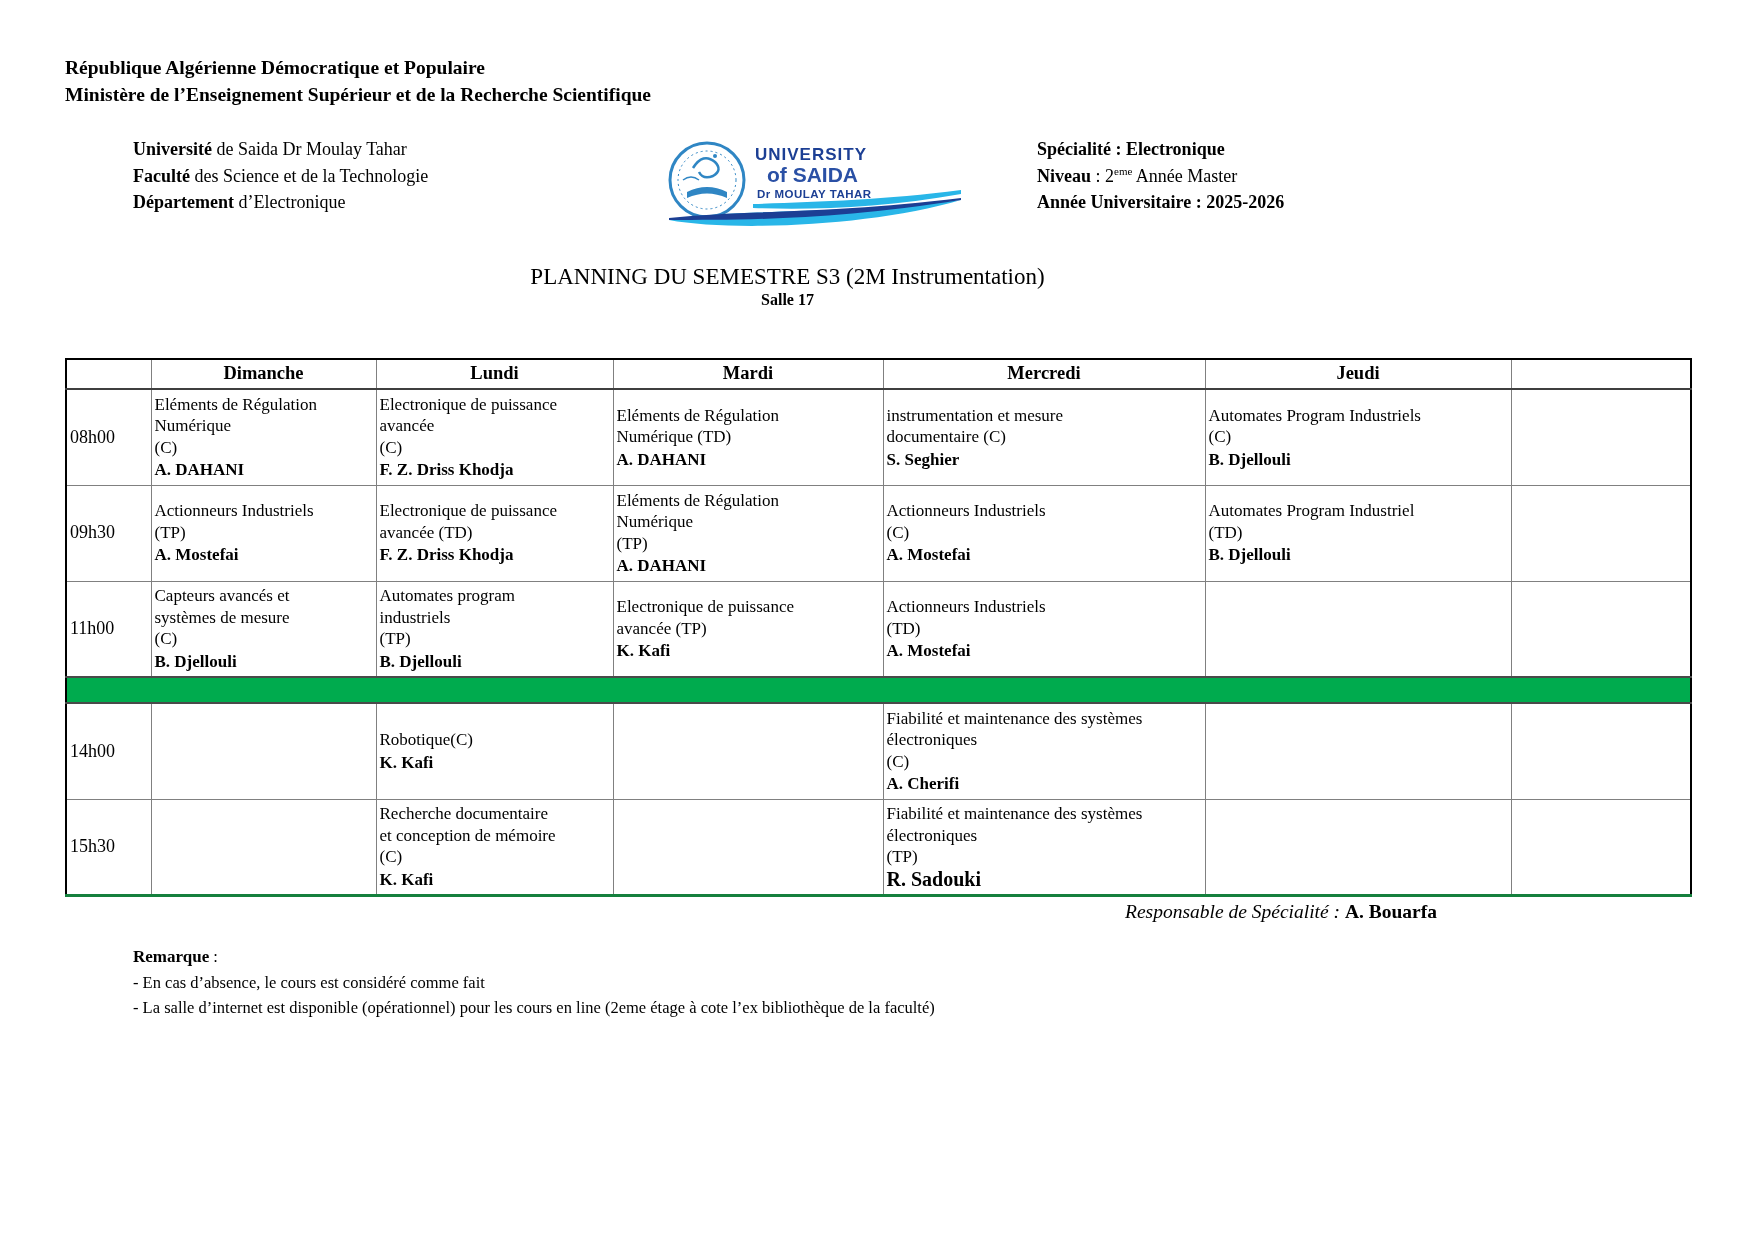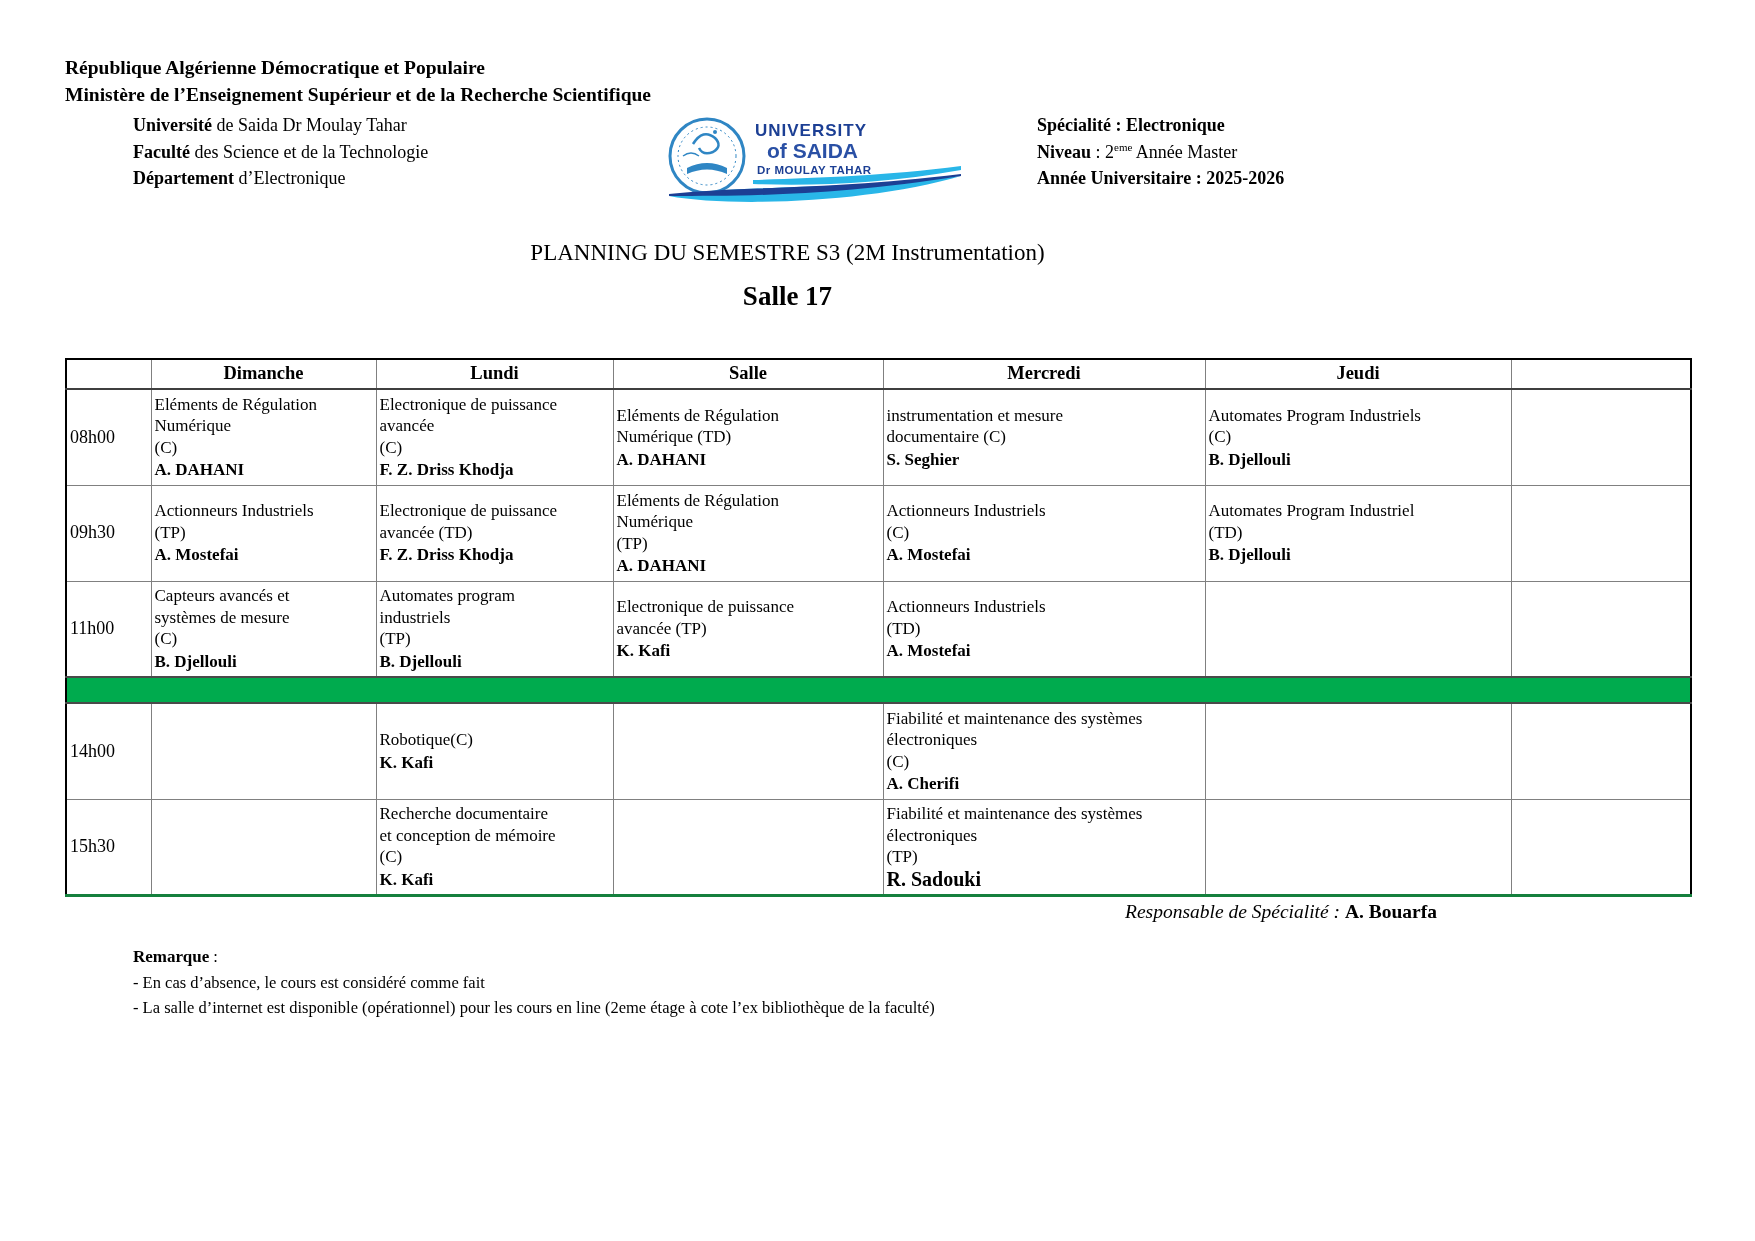--- a/index.html
+++ b/index.html
@@ -4,26 +4,26 @@
 <style>
   html,body{margin:0;padding:0}
   body{
     width:1755px;height:1241px;background:#ffffff;color:#000;
     font-family:"Liberation Serif",serif;position:relative;overflow:hidden;
   }
   b{font-weight:bold}
   sup{font-size:11px;vertical-align:super;line-height:0}
   .main{position:absolute;left:65px;top:0;width:1445px}
   .top-header{padding-top:54px;font-weight:bold;font-size:19.5px;line-height:27px}
-  .info-row{position:relative;height:110px;font-size:18px}
+  .info-row{position:relative;height:110px;margin-top:24px;font-size:18px}
   .info-left{position:absolute;left:68px;top:4px;line-height:26.5px;white-space:nowrap}
   .info-right{position:absolute;left:972px;top:4px;line-height:26.5px;white-space:nowrap}
   .logo-wrap{position:absolute;left:598px;top:-2px}
   .doc-title{margin-top:22px;text-align:center;font-weight:normal;font-size:23px}
-  .doc-subtitle{margin-top:15px;text-align:center;font-weight:bold;font-size:27px}
+  .doc-subtitle{margin-top:1px;text-align:center;font-weight:bold;font-size:16px}
   table.timetable{
     position:absolute;left:65px;top:358px;width:1625px;
     border-collapse:collapse;table-layout:fixed;border:2px solid #000;
   }
   .timetable th,.timetable td{
     border:1px solid #808080;vertical-align:middle;
     padding:2px 3px;font-size:17px;line-height:21.5px;overflow:hidden;
   }
   .timetable thead tr{height:30px}
   .timetable thead th{font-weight:bold;font-size:18.5px;border-bottom:2px solid #3f3f3f}
@@ -98,21 +98,21 @@
     <col style="width:270px">
       <col style="width:322px">
       <col style="width:306px">
       <col style="width:180px">
   </colgroup>
   <thead>
       <tr>
         <th class="corner"></th>
         <th>Dimanche</th>
         <th>Lundi</th>
-        <th>Salle</th>
+        <th>Mardi</th>
         <th>Mercredi</th>
         <th>Jeudi</th>
         <th></th>
       </tr>
     </thead>
   <tbody>
       <tr class="slot-row">
         <td class="time-cell">08h00</td>
         <td>
           <div class="line">Eléments de Régulation</div>

